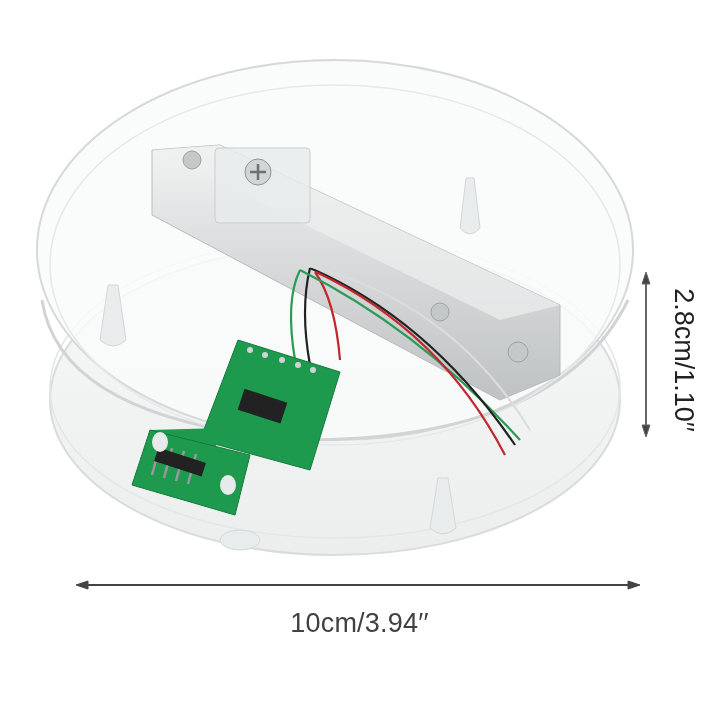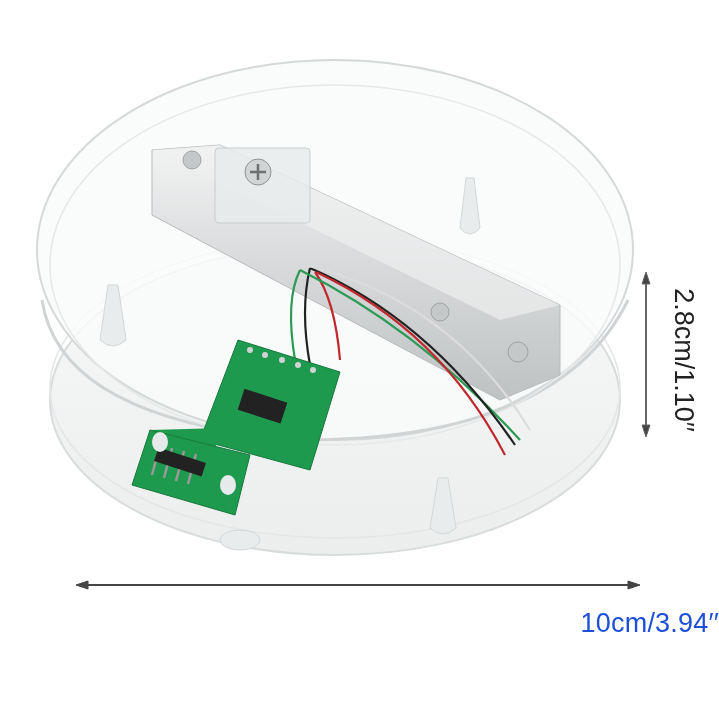--- a/index.html
+++ b/index.html
@@ -1,18 +1,18 @@
 <!DOCTYPE html>
 <html><head>
 <meta charset="utf-8">
 <style>
   html,body{margin:0;padding:0;background:#ffffff;}
   body{width:719px;height:719px;position:relative;overflow:hidden;font-family:"Liberation Sans",sans-serif;}
   .photo{position:absolute;left:0;top:0;width:719px;height:719px;}
-  .dim-h-label{position:absolute;left:0;width:719px;top:608px;text-align:right;font-size:27px;color:#1d4ed8;letter-spacing:0.2px;}
+  .dim-h-label{position:absolute;left:0;width:719px;top:608px;text-align:center;font-size:27px;color:#404040;letter-spacing:0.2px;}
   .dim-v-label{position:absolute;left:683px;top:360px;transform:translate(-50%,-50%) rotate(90deg);font-size:27px;color:#222;white-space:nowrap;}
 </style>
 </head>
 <body>
 
 <svg class="photo" viewBox="0 0 719 719" xmlns="http://www.w3.org/2000/svg">
   <defs>
     <linearGradient id="alu" x1="0" y1="0" x2="0" y2="1">
       <stop offset="0" stop-color="#f2f3f3"></stop>
       <stop offset="0.5" stop-color="#d6d8d9"></stop>

